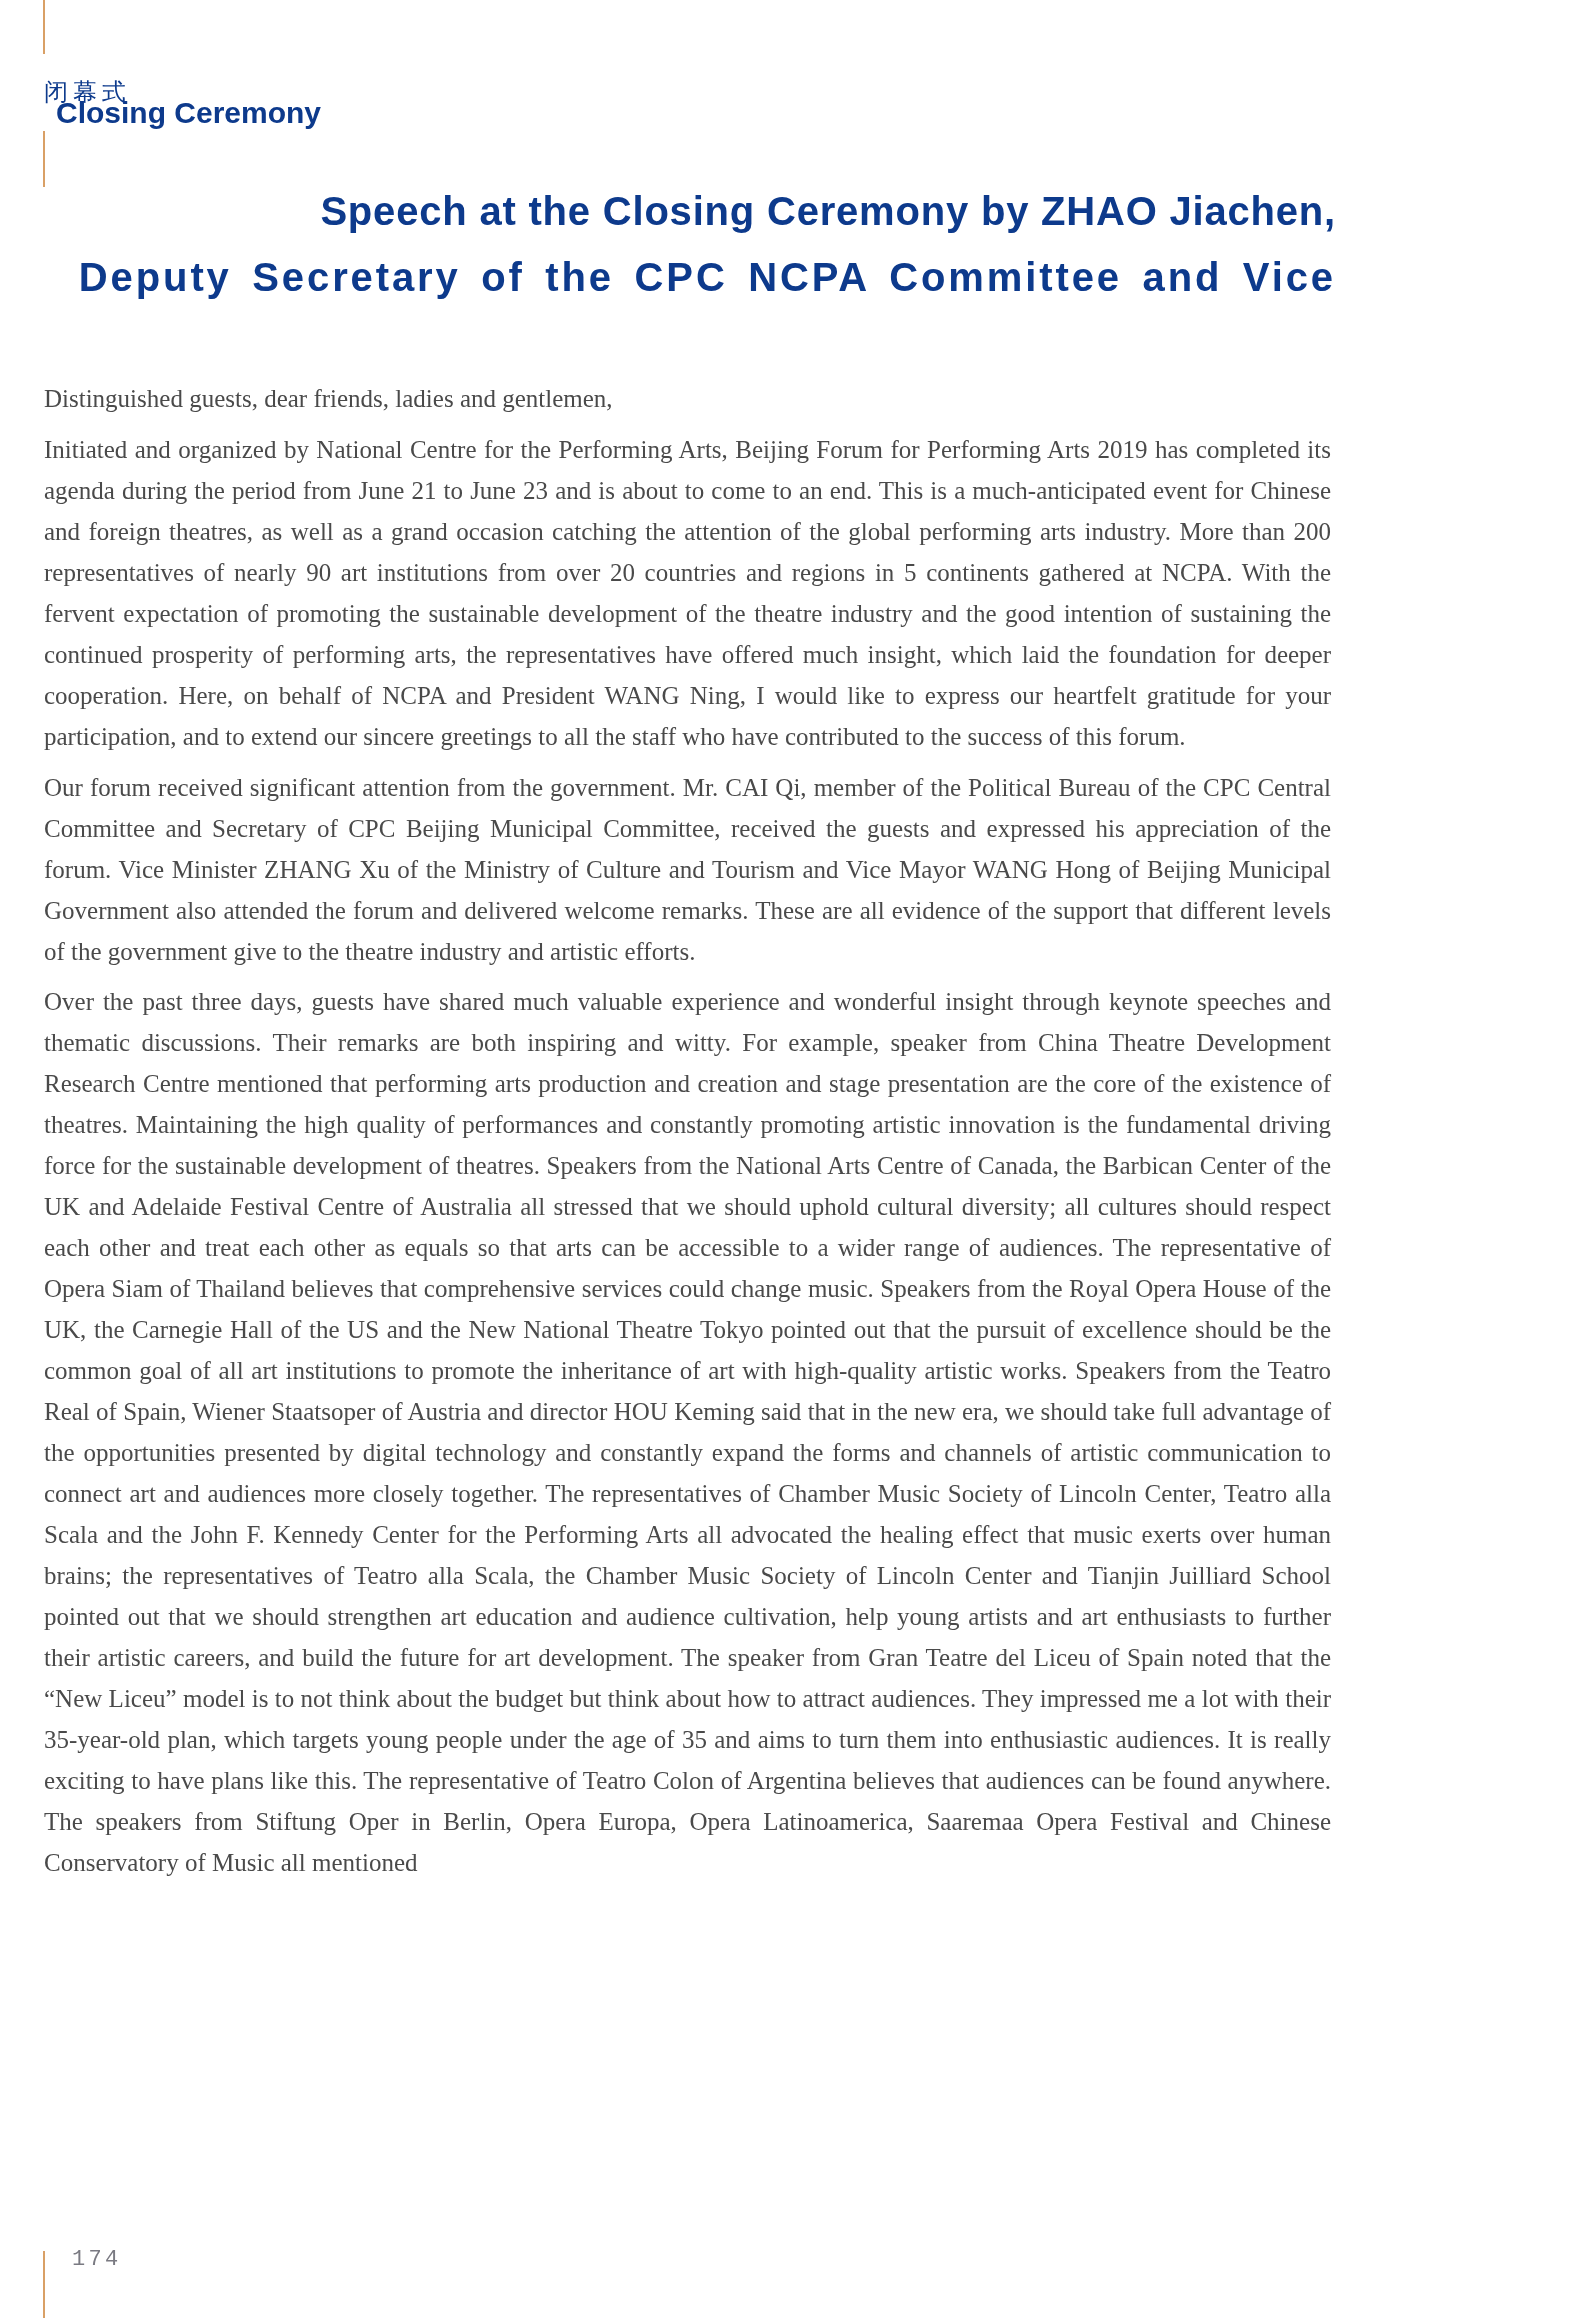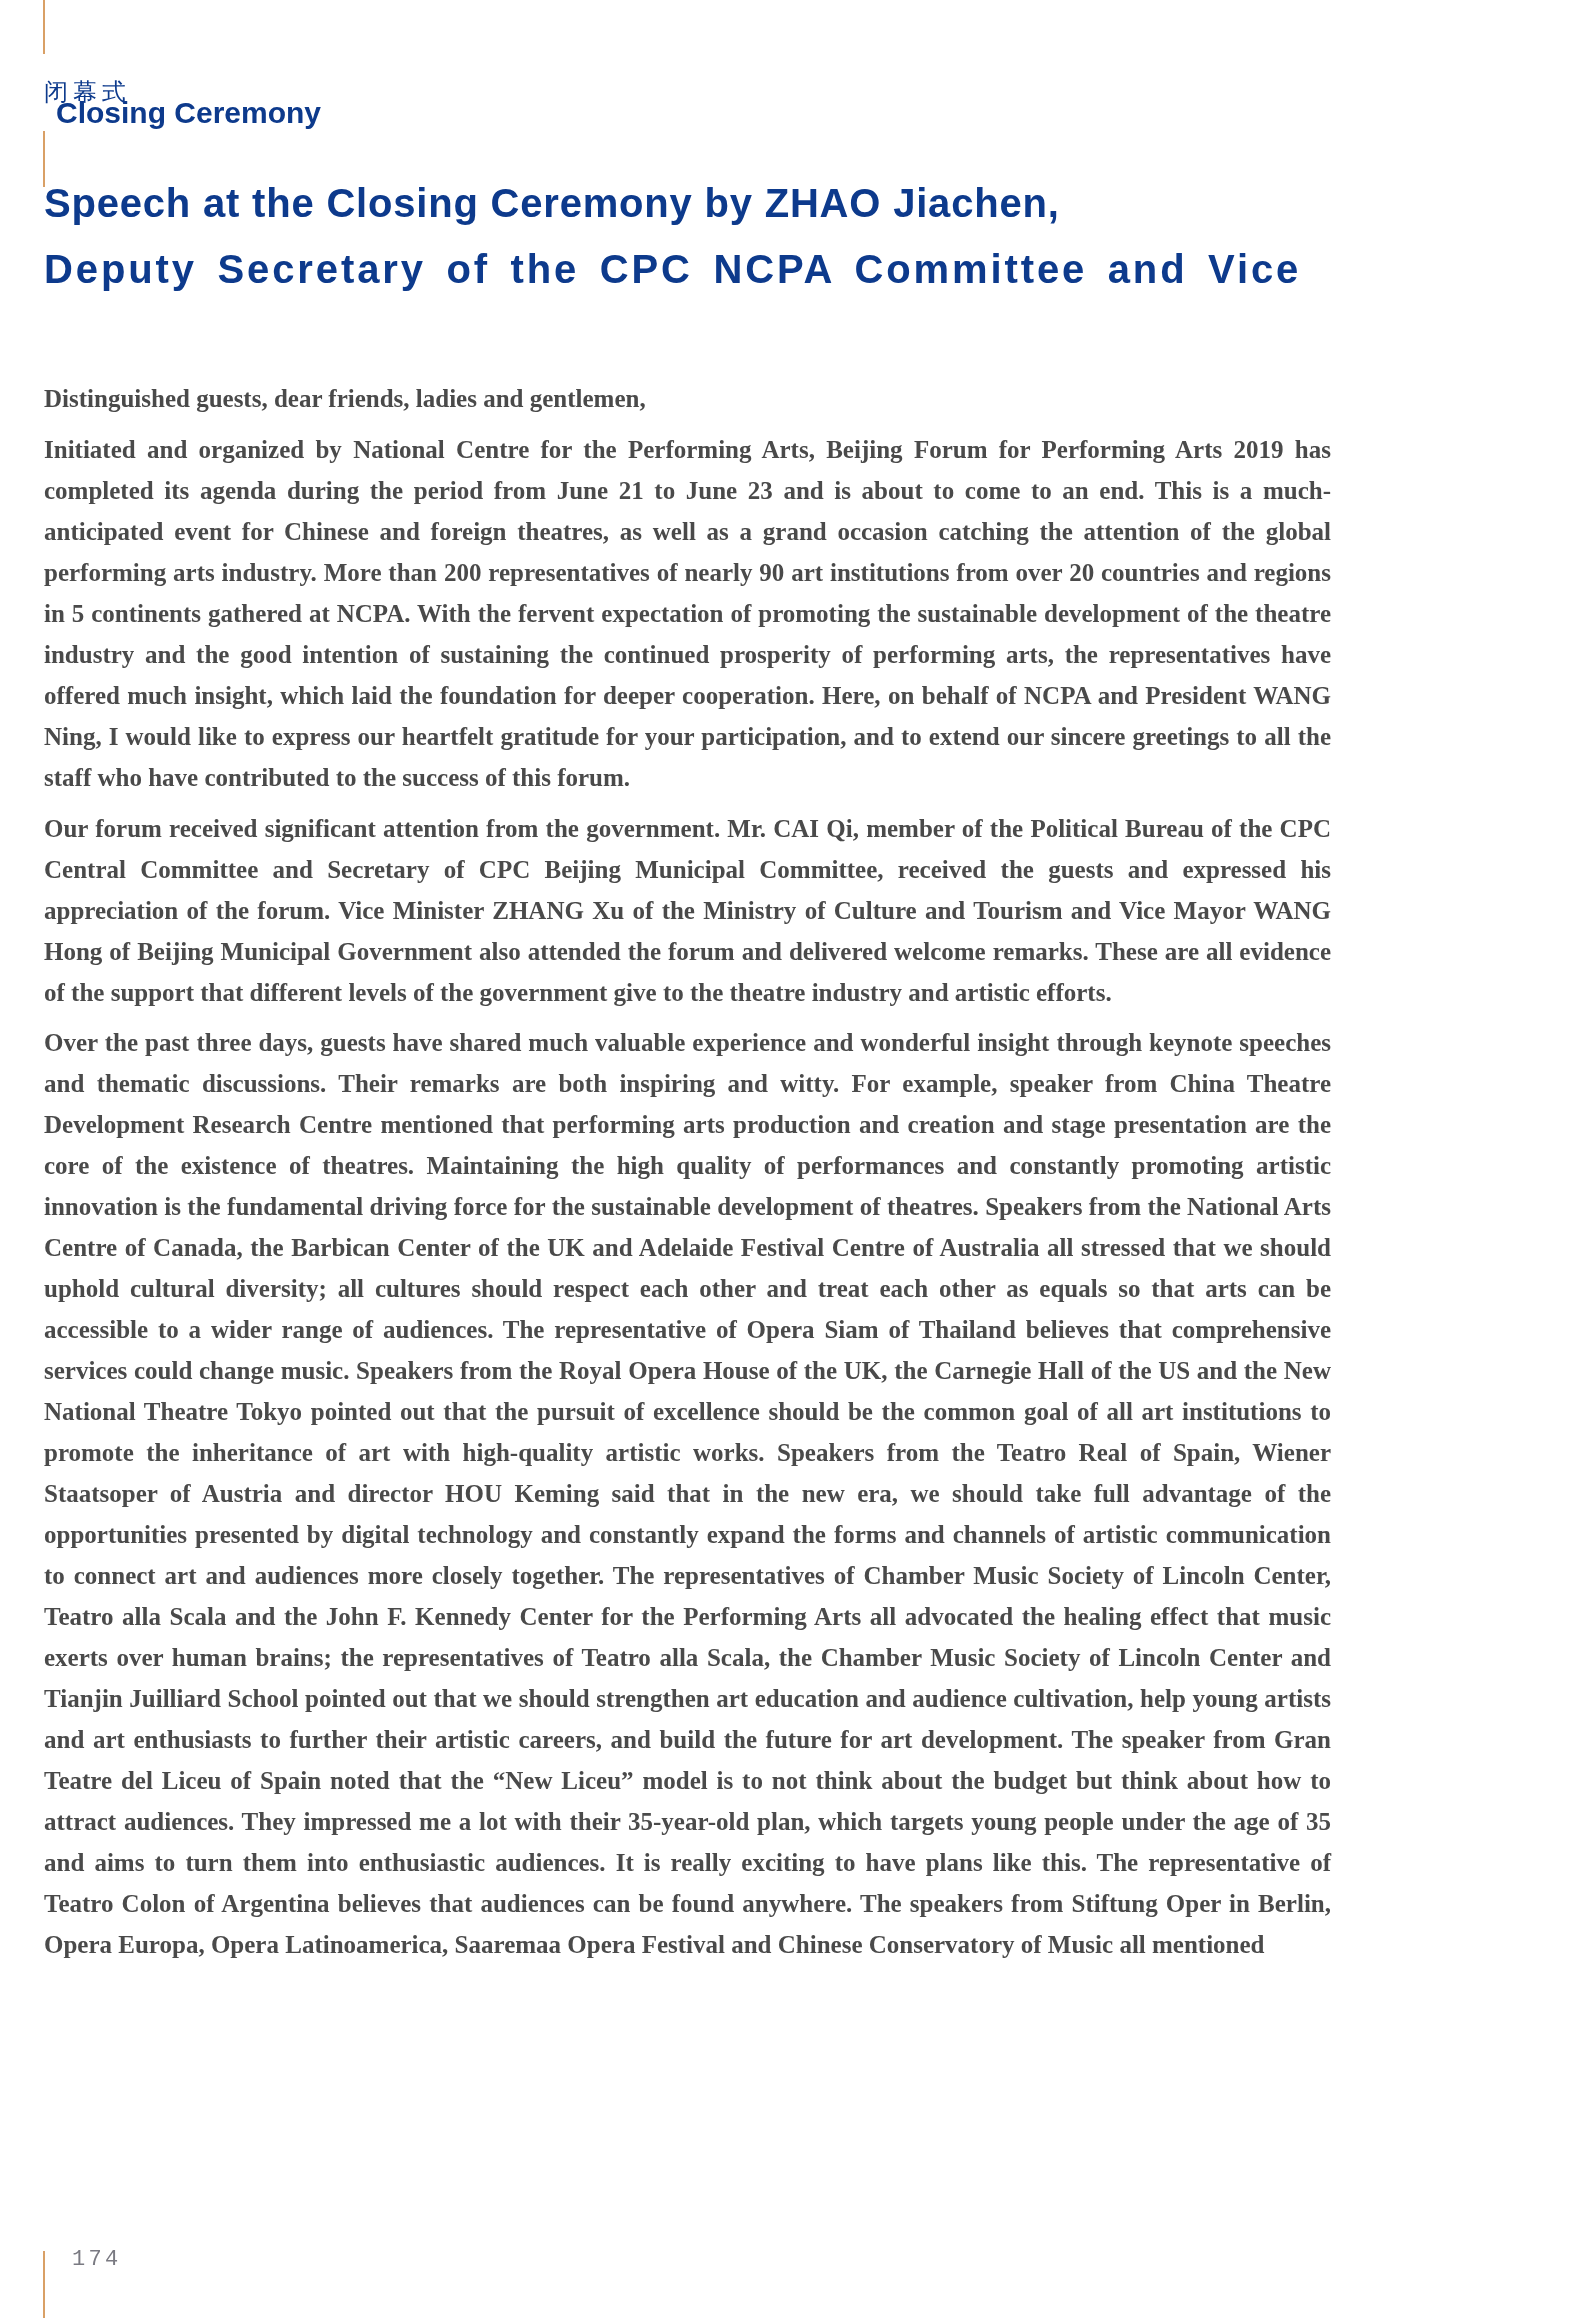--- a/index.html
+++ b/index.html
@@ -3,26 +3,26 @@
 <meta charset="utf-8">
 <style>
   html, body { margin: 0; padding: 0; background: #ffffff; }
   body { width: 1594px; height: 2319px; position: relative; overflow: hidden; }
   .vline { position: absolute; left: 43px; width: 1.6px; background: #d9a066; }
   .vl1 { top: 0; height: 54px; }
   .vl2 { top: 131px; height: 56px; }
   .vl3 { top: 2251px; height: 68px; }
   .section-cn { position: absolute; left: 44px; top: 78px; font-family: "DejaVu Sans", sans-serif; font-size: 24px; color: #0d3a8c; letter-spacing: 4.9px; line-height: 29.4px; }
   .section-en { position: absolute; left: 44px; top: 96px; font-family: "Liberation Sans", sans-serif; font-weight: bold; font-size: 30px; color: #0d3a8c; line-height: 33px; margin-left: 12px; }
-  .title { position: absolute; left: 44px; top: 180px; width: 1292px; font-family: "Liberation Sans", sans-serif; font-weight: bold; color: #0d3a8c; font-size: 40px; }
+  .title { position: absolute; left: 44px; top: 188px; width: 1292px; font-family: "Liberation Sans", sans-serif; font-weight: bold; color: #0d3a8c; font-size: 40px; text-align: right; }
   .title div { white-space: nowrap; }
   .t1 { line-height: 47px; letter-spacing: 0.8px; }
   .t2 { line-height: 49px; margin-top: 18px; letter-spacing: 2.9px; word-spacing: 6.5px; }
   .t3 { line-height: 39px; margin-top: -6.5px; letter-spacing: 0.8px; }
-  .body { position: absolute; left: 44px; top: 378px; width: 1287px; font-family: "Liberation Serif", serif; font-size: 25px; line-height: 41px; color: #4a4a4a; text-align: justify; font-weight: bold; }
+  .body { position: absolute; left: 44px; top: 378px; width: 1287px; font-family: "Liberation Serif", serif; font-size: 25px; line-height: 41px; color: #4a4a4a; text-align: justify; }
   .body p { margin: 0 0 9.8px 0; }
   .page-number { position: absolute; left: 72px; top: 2247px; font-family: Liberation Mono, monospace; font-size: 22px; letter-spacing: 3.3px; color: #7a7a82; }
 </style>
 </head>
 <body>
 
 <div class="vline vl1"></div>
 <div class="vline vl2"></div>
 <div class="vline vl3"></div>
 

